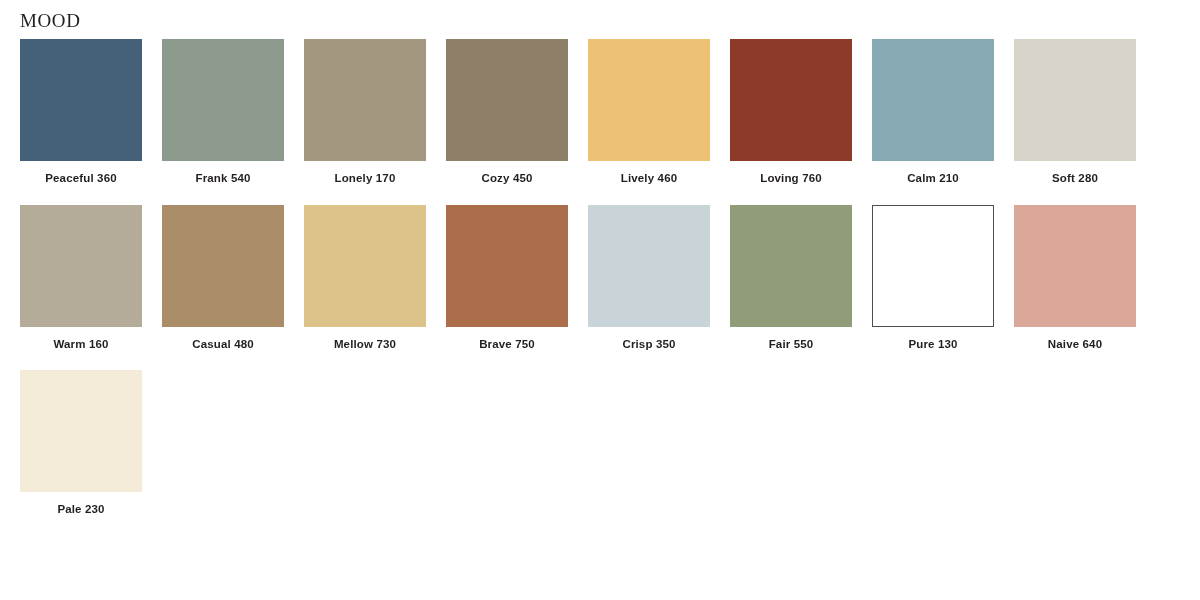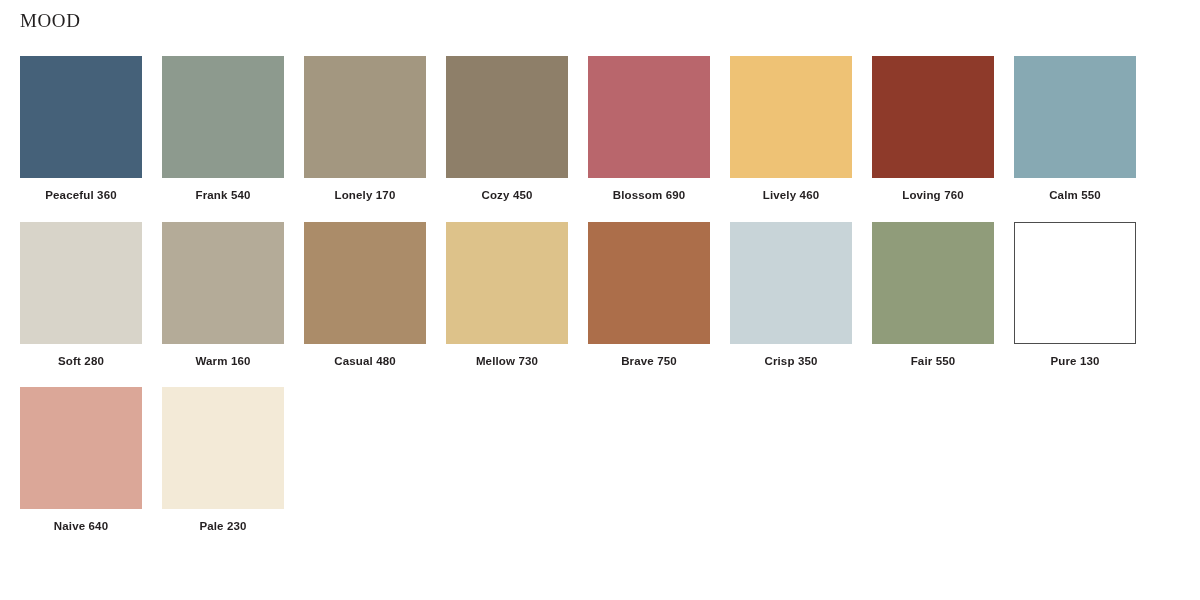--- a/index.html
+++ b/index.html
@@ -31,21 +31,21 @@
     font-weight: 400;
     letter-spacing: 0.6px;
     color: #221f1f;
     line-height: 1;
     white-space: nowrap;
   }
 
   .swatch-grid {
     position: absolute;
     left: 20px;
-    top: 56px;
+    top: 39px;
     width: 1160px;
     display: grid;
     grid-template-columns: repeat(8, 122px);
     grid-template-rows: repeat(3, auto);
     column-gap: 26px;
     row-gap: 48px;
     gap: 20px;
   }
 
   .swatch-cell {
@@ -96,34 +96,30 @@
       </div>
       <div class="swatch-cell">
         <div class="swatch-chip" style="background: rgb(163, 151, 128);"></div>
         <div class="swatch-label">Lonely 170</div>
       </div>
       <div class="swatch-cell">
         <div class="swatch-chip" style="background: rgb(142, 127, 105);"></div>
         <div class="swatch-label">Cozy 450</div>
       </div>
       <div class="swatch-cell">
-        <div class="swatch-chip" style="background: rgb(185, 102, 108);"></div>
-        <div class="swatch-label">Blossom 690</div>
-      </div>
-      <div class="swatch-cell">
         <div class="swatch-chip" style="background: rgb(238, 194, 117);"></div>
         <div class="swatch-label">Lively 460</div>
       </div>
       <div class="swatch-cell">
         <div class="swatch-chip" style="background: rgb(142, 58, 42);"></div>
         <div class="swatch-label">Loving 760</div>
       </div>
       <div class="swatch-cell">
         <div class="swatch-chip" style="background: rgb(135, 169, 179);"></div>
-        <div class="swatch-label">Calm 550</div>
+        <div class="swatch-label">Calm 210</div>
       </div>
       <div class="swatch-cell">
         <div class="swatch-chip" style="background: rgb(216, 212, 201);"></div>
         <div class="swatch-label">Soft 280</div>
       </div>
       <div class="swatch-cell">
         <div class="swatch-chip" style="background: rgb(180, 171, 152);"></div>
         <div class="swatch-label">Warm 160</div>
       </div>
       <div class="swatch-cell">

